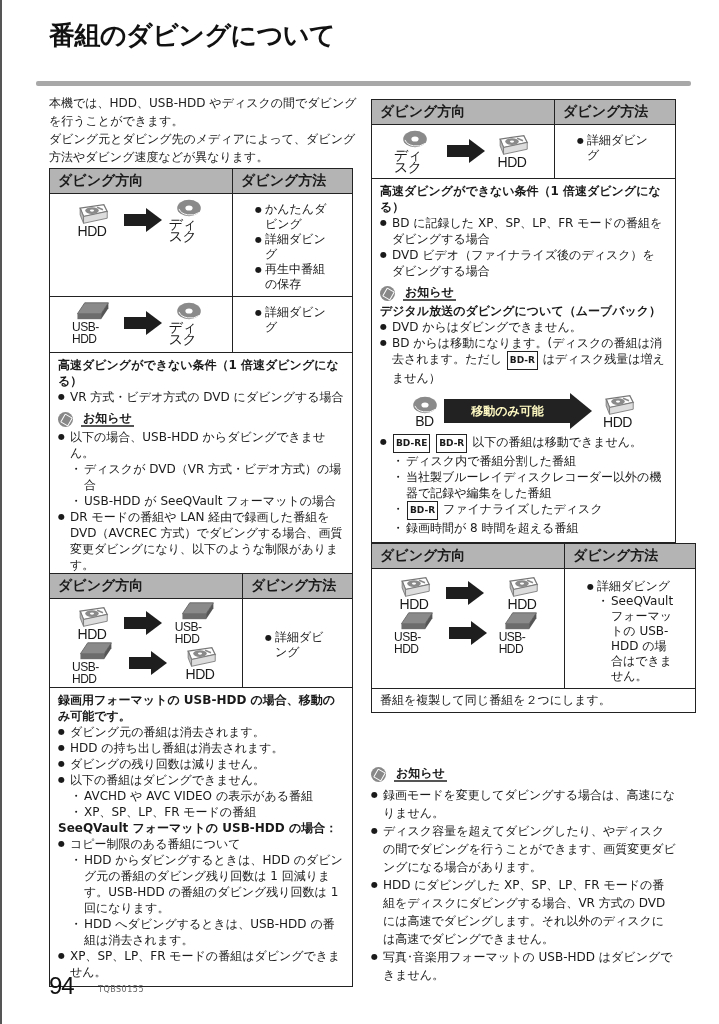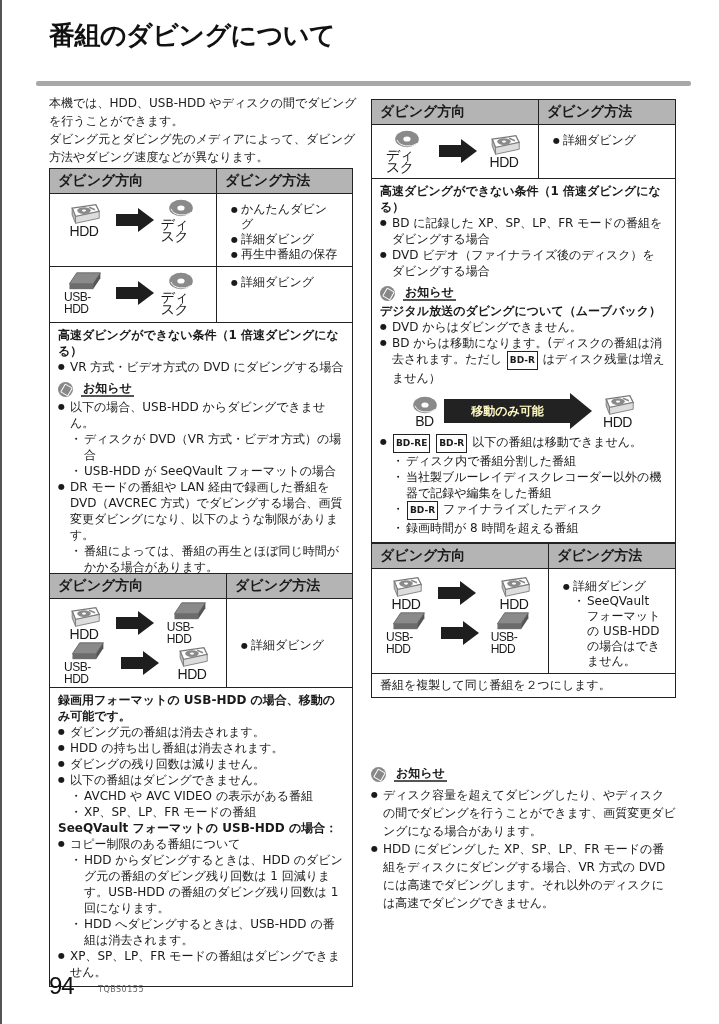--- a/index.html
+++ b/index.html
@@ -6,21 +6,21 @@
   html, body { width: 719px; height: 1024px; background: #ffffff; overflow: hidden; }
   body { font-family: "DejaVu Sans", "Liberation Sans", sans-serif; color: #1a1a1a; position: relative; }
   .page-edge { position: absolute; left: 0; top: 0; width: 2px; height: 1024px; background: #555; }
   .title { position: absolute; left: 49px; top: 18px; font-size: 26px; font-weight: bold; letter-spacing: -0.5px; color: #111; }
   .title-rule { position: absolute; left: 36px; top: 81px; width: 655px; height: 5px; background: #a8a8a8; border-radius: 2px; }
 
   .intro { position: absolute; left: 49px; top: 94px; width: 308px; font-size: 12px; line-height: 18px; color: #222; }
 
   table.dub { border-collapse: collapse; width: 100%; font-size: 12px; }
   table.dub th { background: #b4b4b4; text-align: left; font-weight: bold; padding: 3px 8px; height: 22px; border: 1.5px solid #222; font-size: 14px; }
-  table.dub td { border: 1.5px solid #222; vertical-align: top; padding: 4px 14px; }
+  table.dub td { border: 1.5px solid #222; vertical-align: top; padding: 4px 22px; }
   .box { position: absolute; border: 1.5px solid #222; background: #fff; }
   .inner { padding: 4px 8px 6px 8px; font-size: 12px; line-height: 16px; }
   .bold { font-weight: bold; }
   ul.bul { list-style: none; }
   ul.bul > li { position: relative; padding-left: 12px; }
   ul.bul > li::before { content: "●"; position: absolute; left: 0; top: 0; font-size: 8px; }
   ul.sub { list-style: none; }
   ul.sub > li { position: relative; padding-left: 14px; }
   ul.sub > li::before { content: "・"; position: absolute; left: 0; top: 0; }
   .methods { list-style: none; font-size: 12px; line-height: 15px; padding-top: 4px; }
@@ -413,19 +413,21 @@
   </tbody>
     </table>
 </div>
 
 <div style="position:absolute; left:371px; top:760px; width:305px; font-size:12px; line-height:18px;">
   <div class="notice" style="margin-bottom:4px;">
     <span class="notice-icon"></span>
     <span class="notice-text">お知らせ</span>
   </div>
   <ul class="bul">
+    <li>録画モードを変更してダビングする場合は、高速になりません。</li>
     <li>ディスク容量を超えてダビングしたり、やディスクの間でダビングを行うことができます、画質変更ダビングになる場合があります。</li>
     <li>HDD にダビングした XP、SP、LP、FR モードの番組をディスクにダビングする場合、VR 方式の DVD には高速でダビングします。それ以外のディスクには高速でダビングできません。</li>
+    <li>写真･音楽用フォーマットの USB-HDD はダビングできません。</li>
   </ul>
 </div>
 
 <div class="footer-num">94</div>
 <div class="footer-code">TQBS0155</div>
 
 </body></html>

